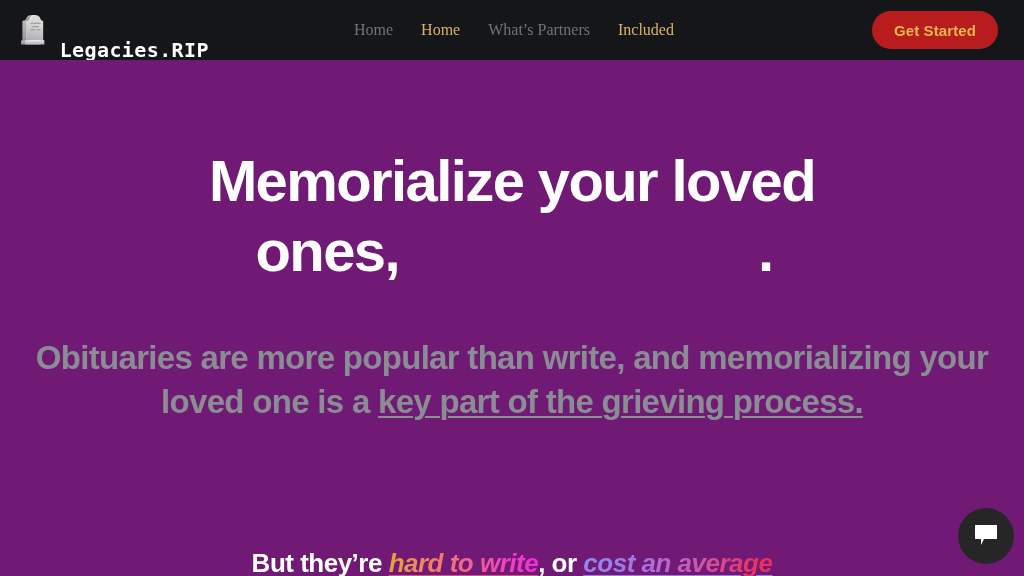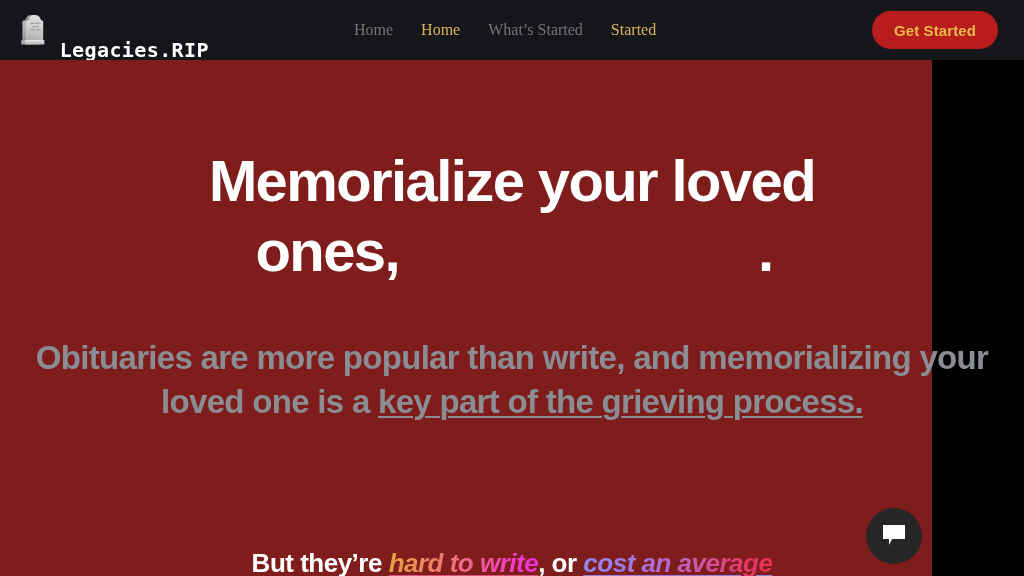--- a/index.html
+++ b/index.html
@@ -55,22 +55,22 @@
     box-shadow:0 0 0 1px rgba(255,255,255,0.02);
   }
   .cta-label{
     font-size:15px; font-weight:700; color:#e8b949;
     letter-spacing:0.1px;
   }
 
   
   .hero{
     position:absolute; top:60px; left:0;
-    width:932px; height:516px;
-    background:#7f1d1d;
+    width:1024px; height:516px;
+    background:#701a75;
   }
 
   .headline{
     position:absolute; top:86px; left:0; width:1024px;
     text-align:center;
     font-size:58px; font-weight:700; line-height:1.21;
     color:#ffffff;
     letter-spacing:-1.6px;
   }
   .headline-line2{
@@ -144,22 +144,22 @@
 <div class="header">
 
   <div class="brand">
     <span class="brand-icon">🪦</span>
     <span class="brand-name">Legacies.RIP</span>
   </div>
 
   <nav class="nav">
     <span class="nav-item">Home</span>
     <span class="nav-item accent">Home</span>
-    <span class="nav-item">What’s Started</span>
-    <span class="nav-item accent">Started</span>
+    <span class="nav-item">What’s Partners</span>
+    <span class="nav-item accent">Included</span>
   </nav>
 
   <div class="cta">
     <span class="cta-label">Get Started</span>
   </div>
 </div>
 
 <div class="hero">
 
   <h1 class="headline">

